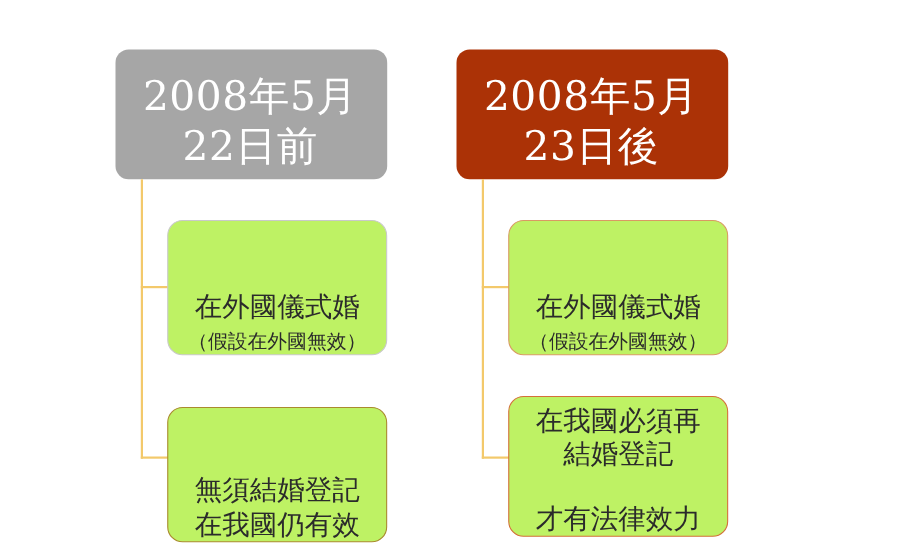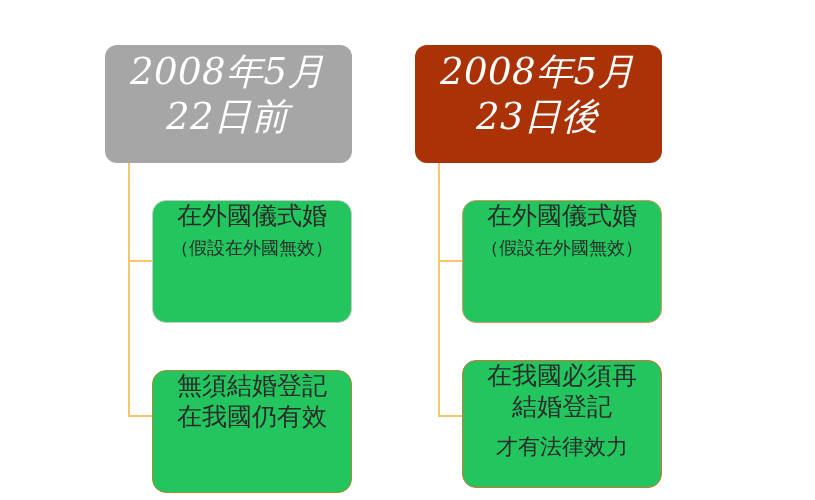--- a/index.html
+++ b/index.html
@@ -20,30 +20,29 @@
     left: 0; top: 0;
     width: 815px;
     height: 500px;
   }
 
   
   .header-box {
     position: absolute;
     border-radius: 12px;
     display: flex;
-    align-items: flex-start;
+    align-items: flex-end;
     justify-content: center;
     text-align: center;
     color: #ffffff;
     font-size: 37px;
     line-height: 1.22;
     letter-spacing: 0.5px;
     box-sizing: border-box;
     padding: 4px 6px 8px 4px;
-    font-style: italic;
   }
   .header-box .hb-text {
     display: block;
     white-space: pre-line;
   }
 
   #header-left {
     left: 105px;
     top: 45px;
     width: 247px;
@@ -70,48 +69,48 @@
   #conn-left-h1 { left: 128px; top: 260px; width: 26px; }
   #conn-left-h2 { left: 128px; top: 415px; width: 26px; }
 
   #conn-right-v  { left: 438px; top: 163px; height: 254px; }
   #conn-right-h1 { left: 438px; top: 260px; width: 26px; }
   #conn-right-h2 { left: 438px; top: 415px; width: 26px; }
 
   
   .node-box {
     position: absolute;
-    background: #22c55e;
+    background: #bef264;
     border-radius: 14px;
     border: 1.6px solid #bfbfbf;
     box-sizing: border-box;
     display: flex;
     flex-direction: column;
     align-items: center;
-    justify-content: flex-start;
+    justify-content: flex-end;
     text-align: center;
     color: #2b2b2b;
   }
   .node-line {
     display: block;
     white-space: pre-line;
   }
   .line-main {
     font-size: 25px;
     line-height: 1.22;
   }
   .line-sub {
     font-size: 18px;
     line-height: 1.3;
     margin-top: 4px;
   }
   .line-tail {
-    font-size: 22px;
+    font-size: 25px;
     line-height: 1.22;
-    margin-top: 12px;
+    margin-top: 28px;
   }
 
   #box-l1 {
     left: 152px; top: 200px; width: 200px; height: 123px;
     border-color: #c9c9c9;
   }
   #box-l2 {
     left: 152px; top: 370px; width: 200px; height: 123px;
     border-color: #a98a2e;
   }

